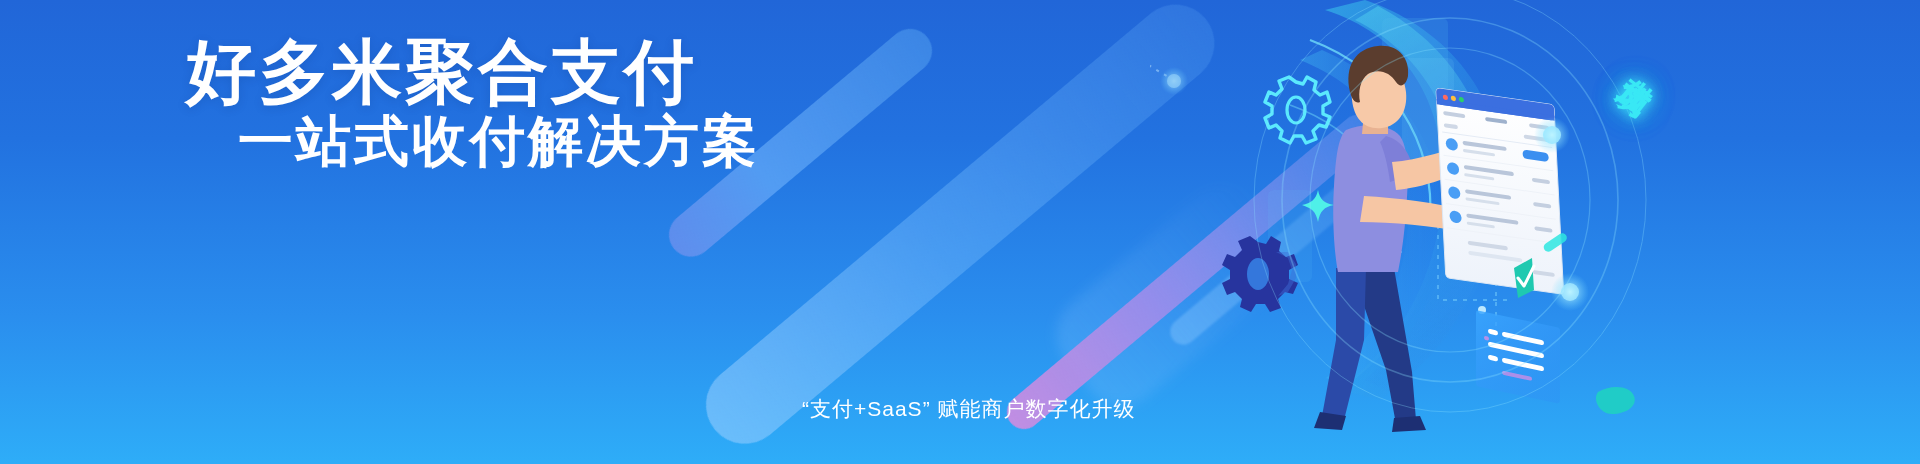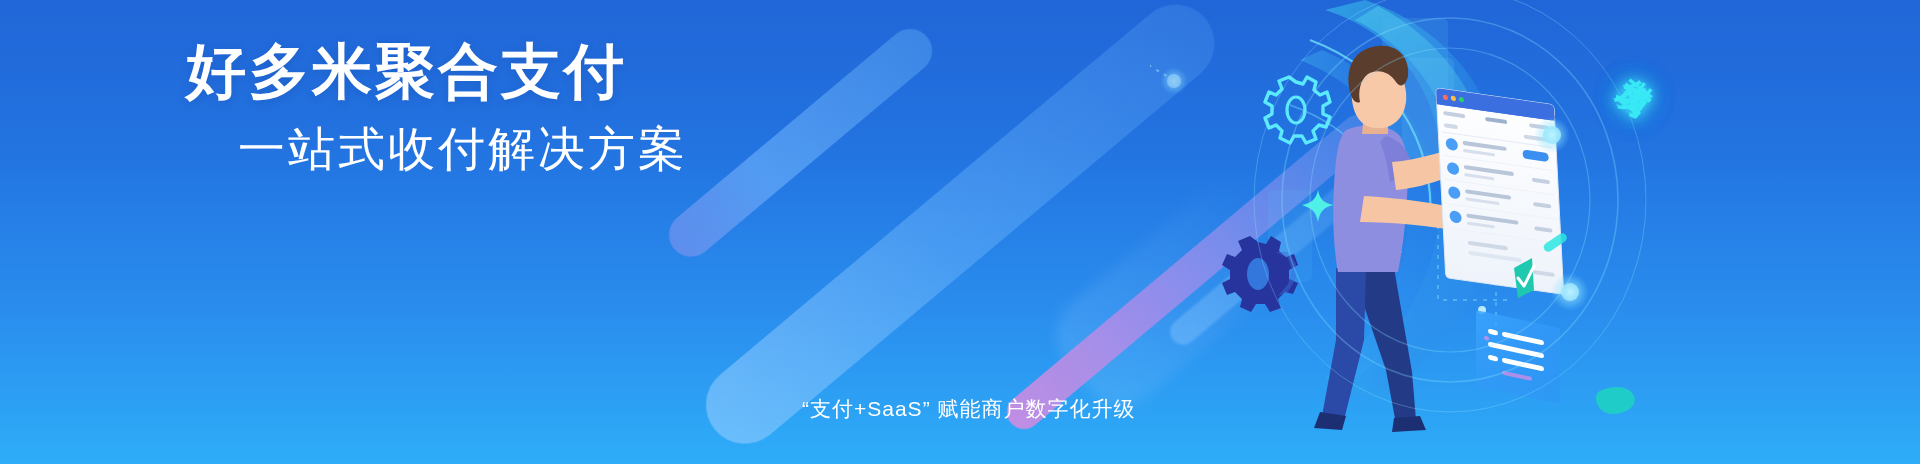--- a/index.html
+++ b/index.html
@@ -60,33 +60,33 @@
   }
 
   
   .headline {
     position: absolute;
     left: 186px;
     top: 34px;
     color: #ffffff;
   }
   .title-main {
-    font-size: 60px;
+    font-size: 70px;
     line-height: 76px;
     font-weight: bold;
     letter-spacing: 3px;
     white-space: nowrap;
     text-shadow: 0 2px 10px rgba(10,50,120,.18);
   }
   .title-sub {
-    margin-top: 10px;
+    margin-top: 2px;
     padding-left: 52px;
-    font-size: 47px;
+    font-size: 55px;
     line-height: 58px;
-    font-weight: normal;
+    font-weight: bold;
     letter-spacing: 3px;
     white-space: nowrap;
   }
 
   .tagline {
     position: absolute;
     left: 802px;
     top: 389px;
     color: #ffffff;
     font-size: 21px;

